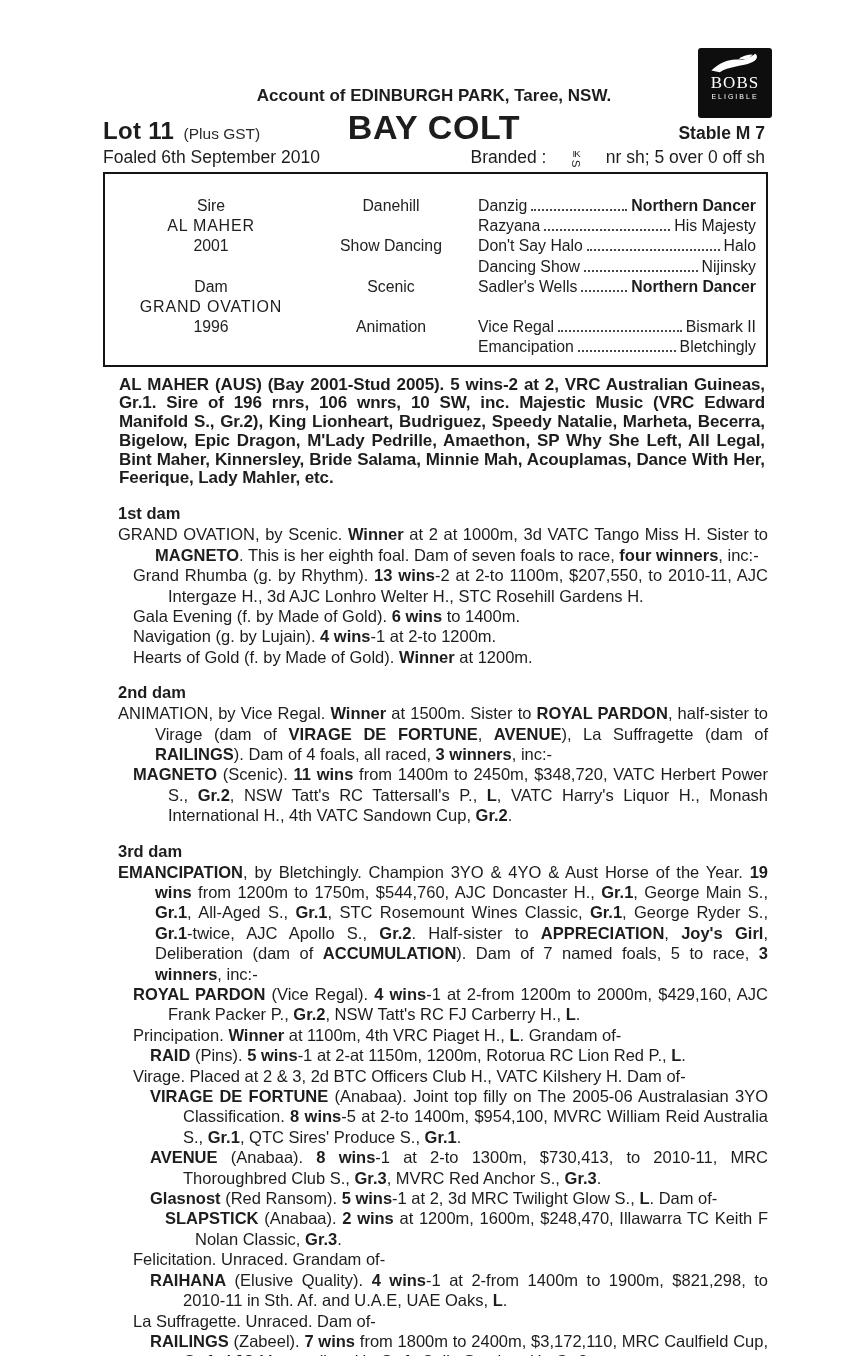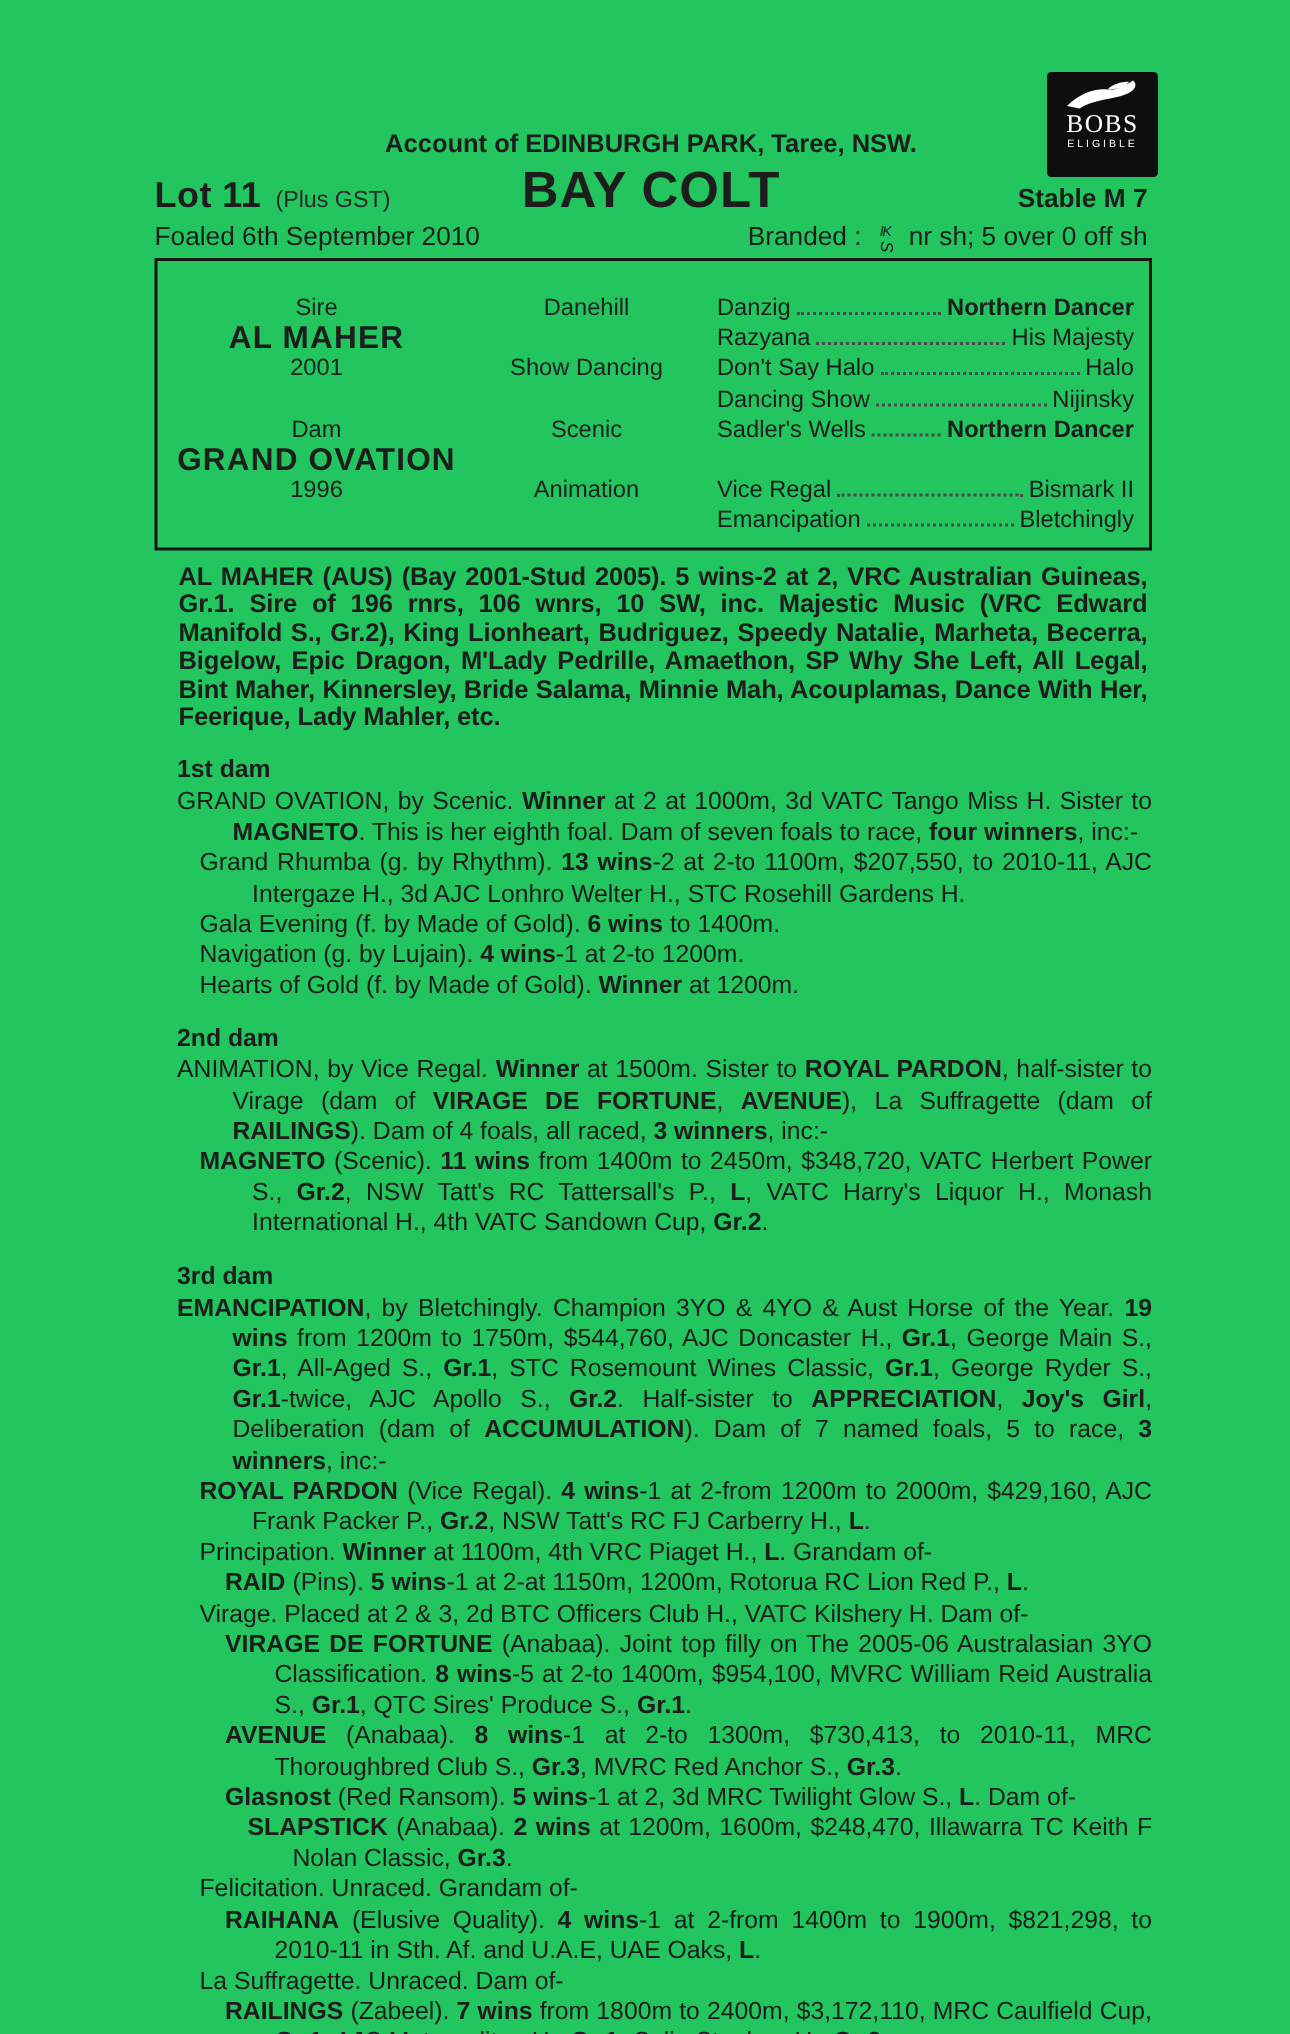--- a/index.html
+++ b/index.html
@@ -1,48 +1,48 @@
 <!DOCTYPE html>
 <html><head>
 <meta charset="utf-8">
 <style>
   html,body{margin:0;padding:0;background:#e8e8e8;}
-  .page{position:relative;width:860px;height:1356px;background:#22c55e;
+  .page{position:relative;width:860px;height:1356px;background:#ffffff;
         font-family:"Liberation Sans",sans-serif;color:#1d1d1d;overflow:hidden;}
 
   
   .logo{position:absolute;left:698px;top:48px;width:74px;height:70px;background:#0e0e0e;
         color:#fff;text-align:center;border-radius:3px;padding-top:3px;box-sizing:border-box;}
   .logo svg{display:block;margin:1px auto 0;}
   .logo-title{font-family:"Liberation Serif",serif;font-size:17px;line-height:18px;letter-spacing:1px;}
   .logo-sub{font-size:7px;letter-spacing:2px;line-height:9px;}
 
   .account{position:absolute;left:103px;top:86px;width:662px;text-align:center;
            font-weight:bold;font-size:17px;}
   .lot-row{position:absolute;left:103px;top:108px;width:662px;display:flex;align-items:baseline;gap:28px;}
   .lot-row>div{flex:1;}
   .lot-no{font-weight:bold;font-size:24px;letter-spacing:0.3px;}
   .lot-note{font-size:15.5px;color:#2a2a2a;margin-left:5px;}
   .horse-title{text-align:center;font-weight:bold;font-size:34px;letter-spacing:0.6px;}
   .stable{text-align:right;font-weight:bold;font-size:17.5px;}
   .foaled-row{position:absolute;left:103px;top:147px;width:662px;display:flex;
               justify-content:space-between;font-size:17.5px;}
   .branded{white-space:nowrap;}
-  .brand-mark{display:inline-flex;flex-direction:column;align-items:center;margin:0 7px;
-              position:relative;top:-6px;vertical-align:baseline;font-style:italic;}
+  .brand-mark{display:inline-flex;flex-direction:column;align-items:center;margin:0 21px;
+              position:relative;top:-6px;vertical-align:baseline;}
   .brand-mark .bm-top{font-size:9.5px;line-height:8px;letter-spacing:-1px;}
   .brand-mark .bm-bot{display:inline-block;transform:rotate(90deg);font-size:11.5px;line-height:11px;}
 
   
   .doc{position:absolute;left:103px;top:172px;width:665px;}
   .ped-box{border:2px solid #141414;box-sizing:border-box;display:grid;
            grid-template-columns:186px 174px 1fr;grid-auto-rows:20.2px;
            padding:22px 10px 7px 13px;font-size:15.8px;line-height:20.2px;text-align:center;}
   .ped-label,.ped-year,.ped-mid{color:#222;}
-  .ped-name{font-weight:bold;font-size:21px;letter-spacing:0.8px;white-space:nowrap;}
+  .ped-name{font-weight:normal;font-size:16px;letter-spacing:0.8px;white-space:nowrap;}
   .ped-line{display:flex;align-items:baseline;min-width:0;}
   .pnm{white-space:nowrap;padding-right:2px;}
   .dots{flex:1;border-bottom:2px dotted #4a4a4a;margin:0 2px 4px 2px;min-width:10px;}
   .anc{white-space:nowrap;padding-left:2px;}
   .b{font-weight:bold;}
 
   
   .sire-para{margin:9px 3px 0 16px;font-weight:bold;font-size:17px;line-height:18.8px;
              text-align:justify;letter-spacing:-0.1px;}
 

